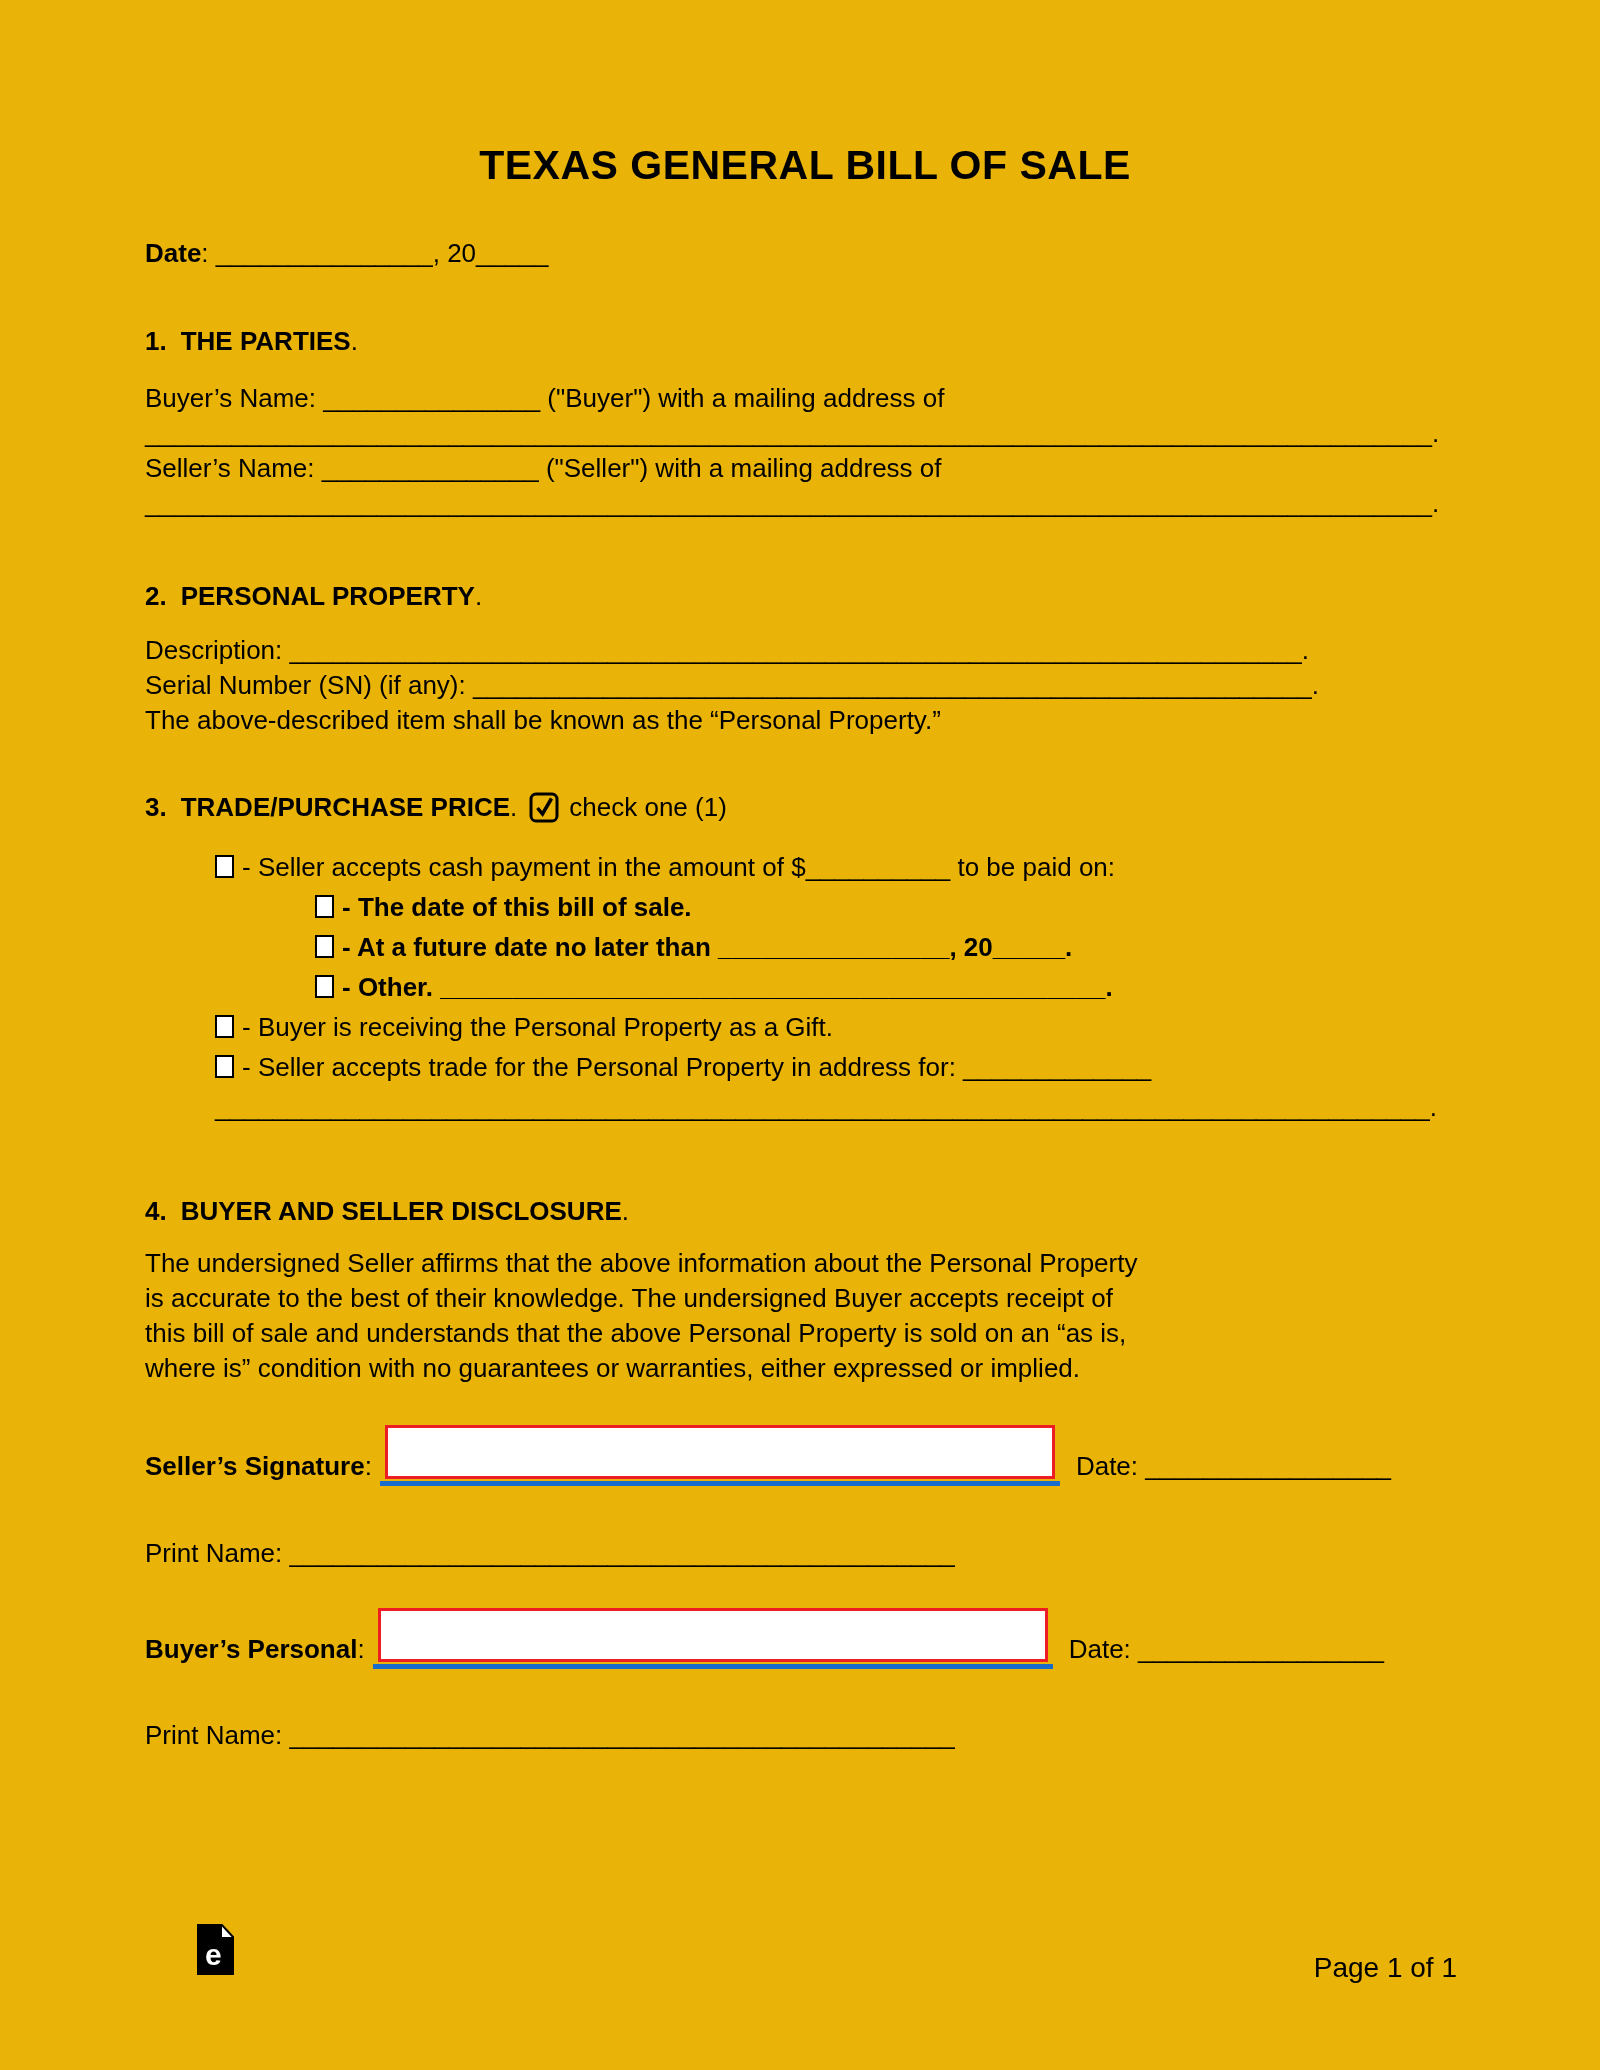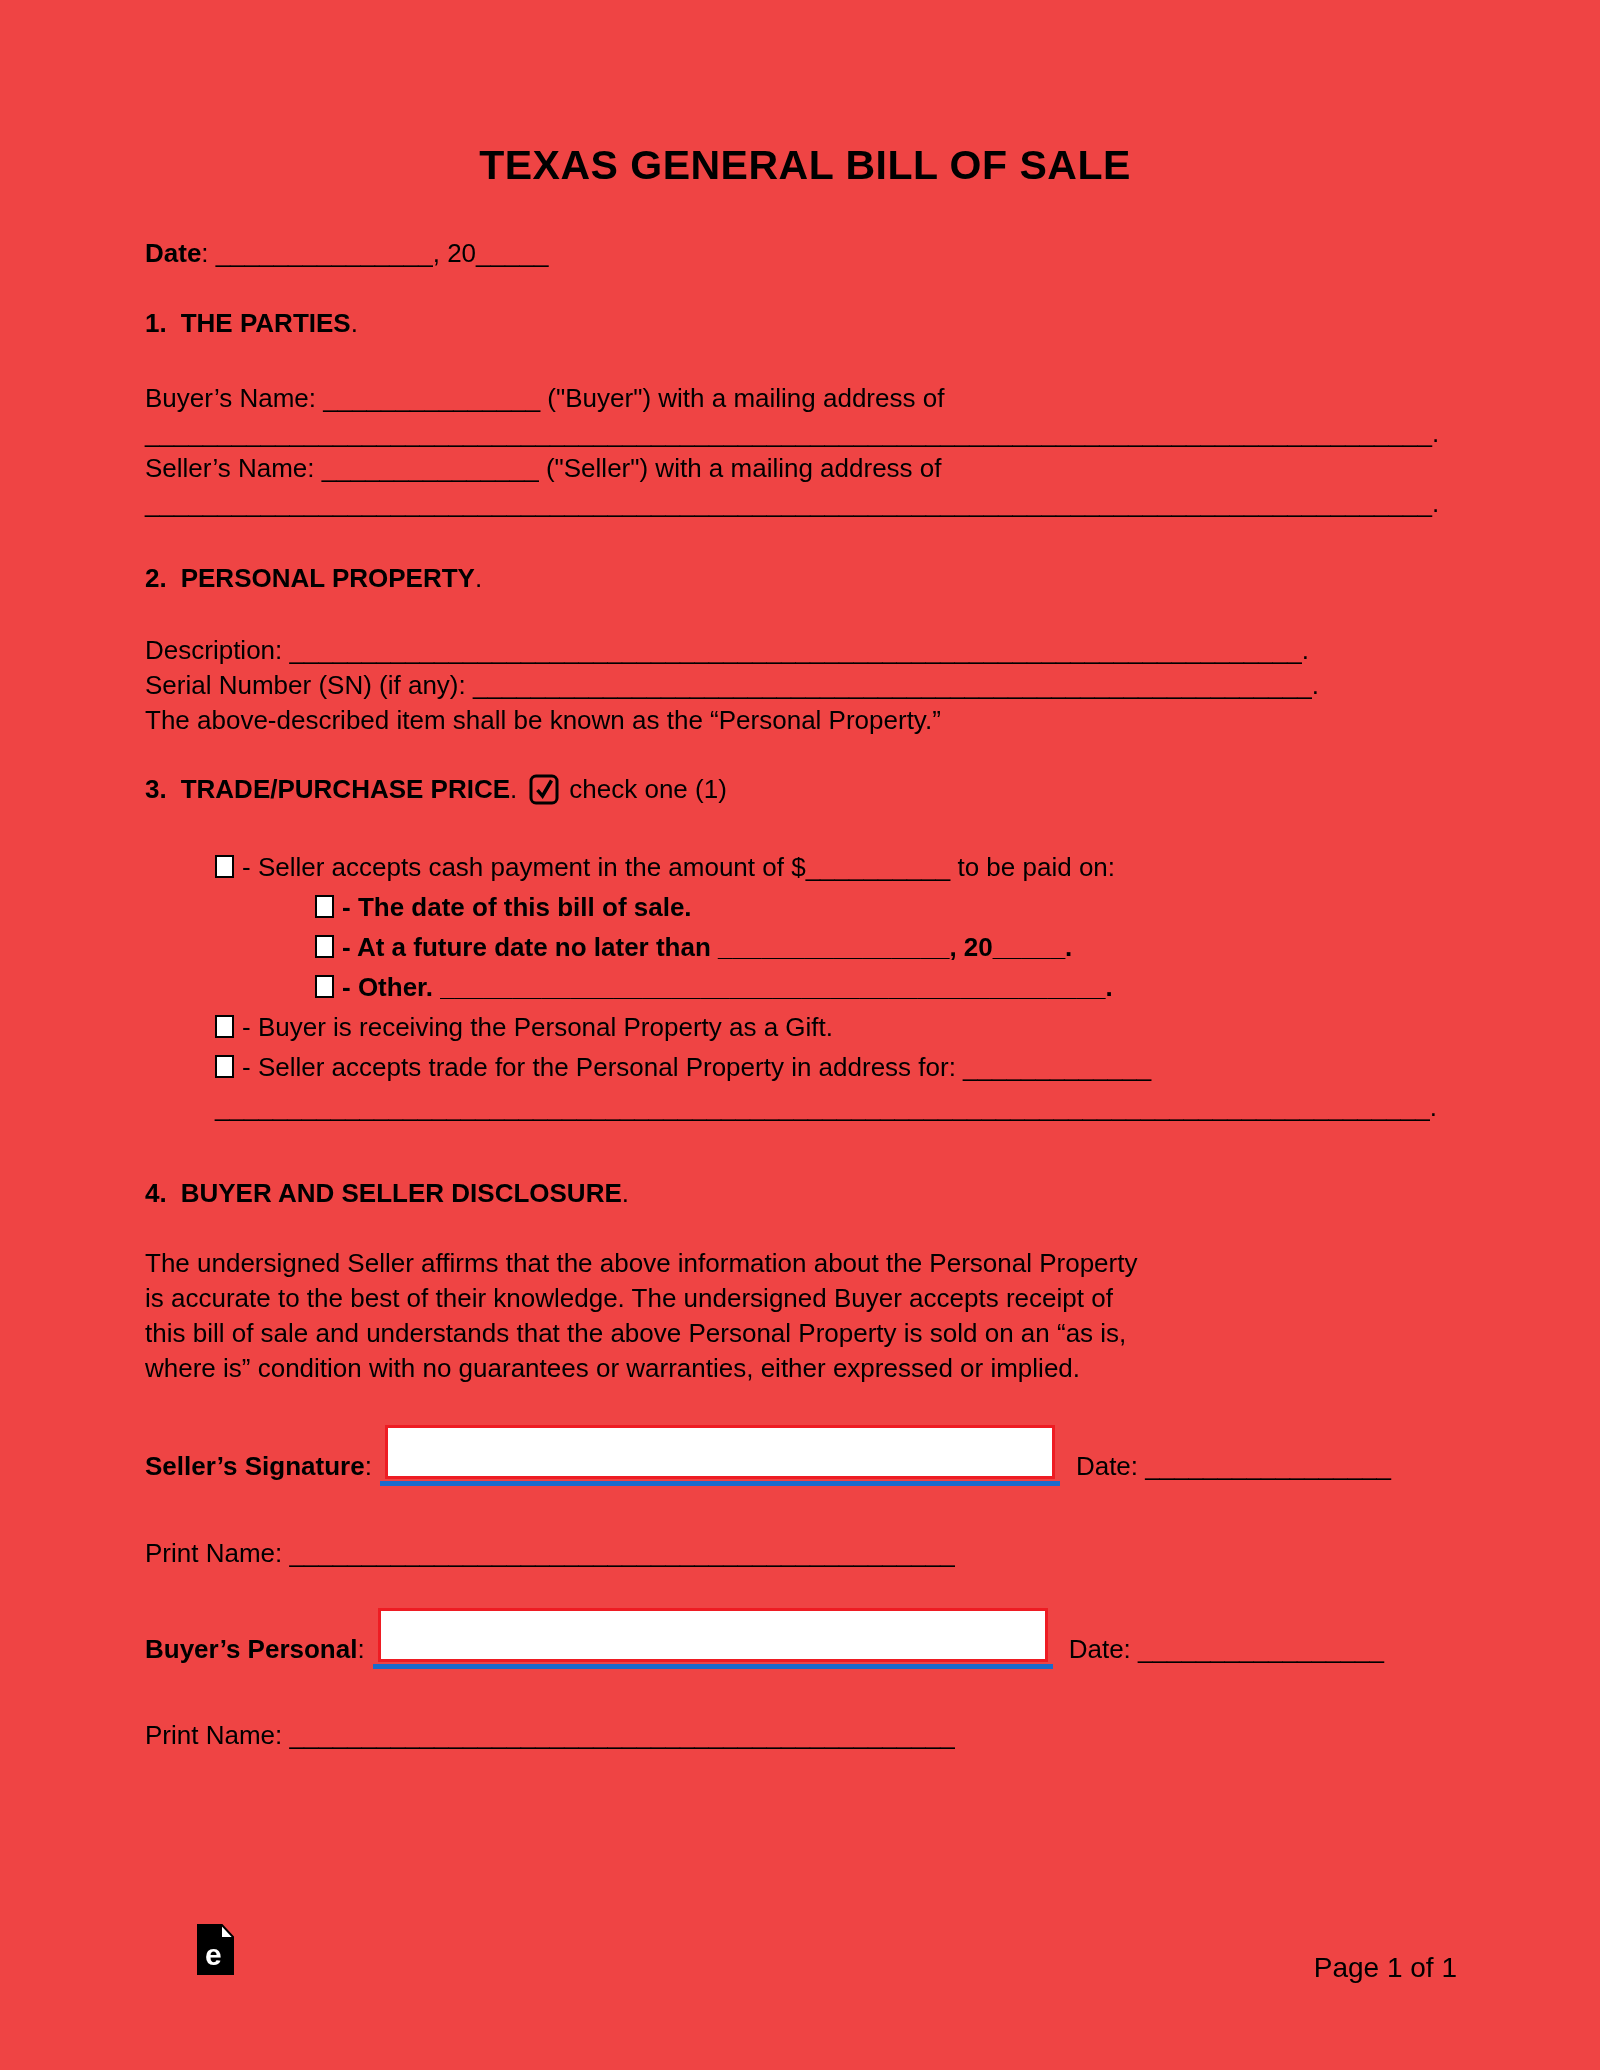--- a/index.html
+++ b/index.html
@@ -1,28 +1,28 @@
 <!DOCTYPE html>
 <html style="--signature-box-red: #ee1c23; --signature-line-blue: #1b6bca;"><head>
 <meta charset="utf-8">
 <style>
   html,body{margin:0;padding:0;background:#ffffff;}
   .page{
     position:relative;
     width:1600px;height:2070px;
-    background:#ef4444;
+    background:#eab308;
     font-family:"Liberation Sans","DejaVu Sans",sans-serif;
     font-size:26px;color:#000;
     overflow:hidden;
   }
   .abs{position:absolute;left:145px;width:1320px;}
   .title-wrap{top:142px;text-align:center;font-size:41px;font-weight:bold;letter-spacing:.5px;}
   .date-line{top:238px;}
   .bold{font-weight:bold;text-align:right;}
-  .sec-head{font-weight:bold;}
+  .sec-head{font-weight:bold;margin-top:18px;}
   .sec-head .num{display:inline-block;margin-right:14px;}
   .sec-head .dot{font-weight:normal;}
   .s1-head{top:308px;}
   .s1-body{top:381px;line-height:35px;}
   .s2-head{top:563px;}
   .s2-body{top:633px;line-height:35px;}
   .s3-head{top:772px;}
   .checkicon{display:inline-block;vertical-align:-7px;margin:0 10px 0 12px;}
   .check-one{font-weight:normal;}
   .s3-options{top:847px;line-height:40px;}

